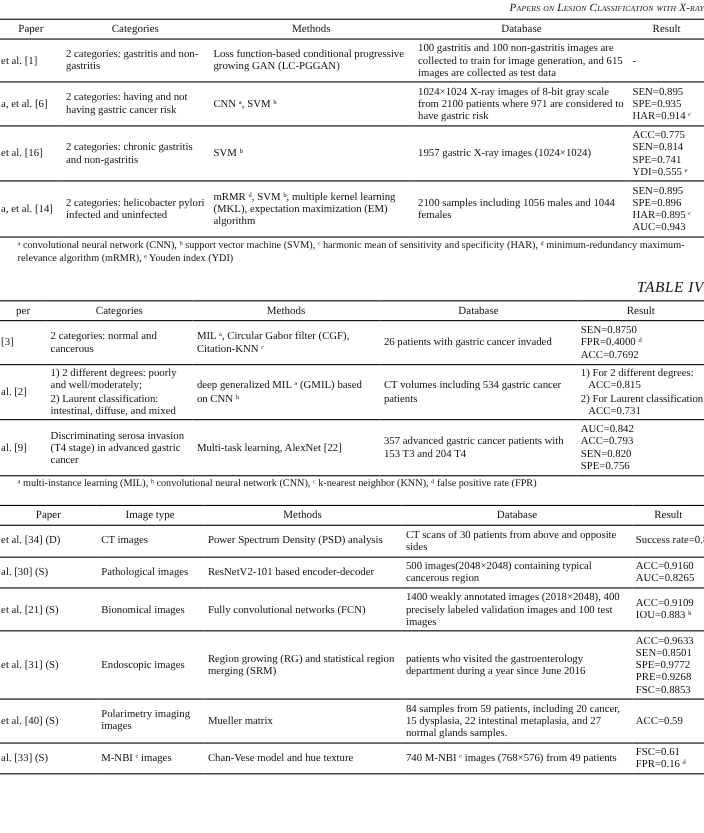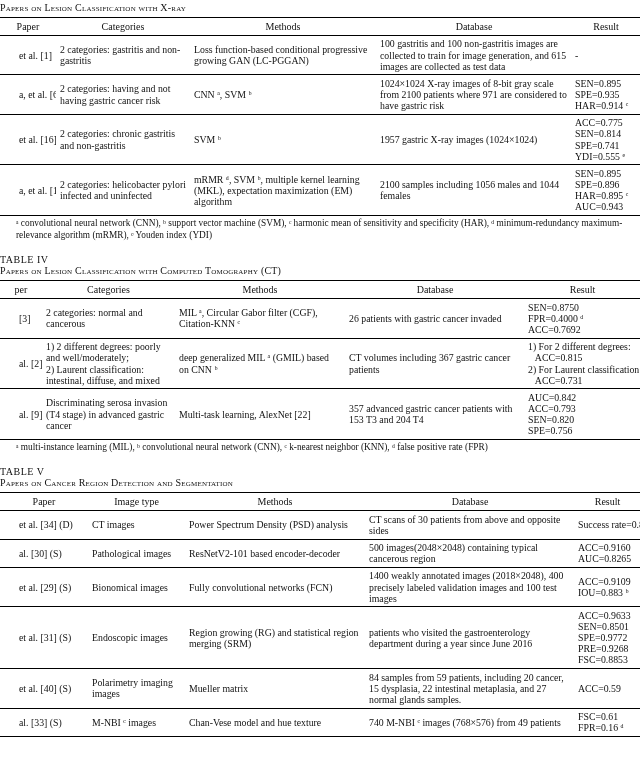--- a/index.html
+++ b/index.html
@@ -5,41 +5,41 @@
   html, body { margin: 0; padding: 0; }
   body {
     width: 640px; height: 757px; overflow: hidden;
     background: #ffffff; color: #111;
     font-family: "Liberation Serif", "DejaVu Serif", serif;
   }
   .page { padding-top: 2px; }
   .table-block { margin-top: 0; }
   .table-block + .table-block { margin-top: 12px; }
 
-  .caption { text-align: left; line-height: 1.15; }
-  .caption .label { font-size: 10px; letter-spacing: 0.5px; }
+  .caption { text-align: right; line-height: 1.15; font-style: italic; }
+  .caption .label { font-size: 14px; letter-spacing: 0.5px; }
   .caption .title { font-size: 10px; font-variant: small-caps; letter-spacing: 0.2px; }
 
   table {
     width: 100%; border-collapse: collapse; table-layout: fixed;
     margin-top: 3px;
     border-top: 1.4px solid #000; border-bottom: 1.4px solid #000;
     font-size: 9.8px; line-height: 1.14;
   }
   thead th {
     font-weight: 400; font-size: 10px; text-align: center;
     padding: 3px 2px; border-bottom: 0.9px solid #000;
   }
   tbody td {
     padding: 2.5px 4px; vertical-align: middle;
     border-bottom: 0.9px solid #000;
     white-space: pre-wrap; word-wrap: break-word;
   }
   tbody tr:last-child td { border-bottom: none; }
-  td.paper  { white-space: pre; overflow: hidden; padding-left: 19px; padding-right: 2px; margin-left: 43px; }
+  td.paper  { white-space: pre; overflow: hidden; padding-left: 1px; padding-right: 2px; margin-left: 43px; }
   td.result { white-space: pre; overflow: hidden; padding-left: 3px; padding-right: 0; }
 
   
   .t0 col:nth-child(1){width:56px}  .t0 col:nth-child(2){width:134px} .t0 col:nth-child(3){width:186px} .t0 col:nth-child(4){width:196px} .t0 col:nth-child(5){width:68px}
   .t1 col:nth-child(1){width:42px}  .t1 col:nth-child(2){width:133px} .t1 col:nth-child(3){width:170px} .t1 col:nth-child(4){width:180px} .t1 col:nth-child(5){width:115px}
   .t2 col:nth-child(1){width:88px}  .t2 col:nth-child(2){width:97px}  .t2 col:nth-child(3){width:180px} .t2 col:nth-child(4){width:210px} .t2 col:nth-child(5){width:65px}
 
   .footnotes { font-size: 9.3px; line-height: 1.28; margin-top: 2px; padding-left: 16px; }
 </style>
 </head>
@@ -106,21 +106,20 @@
 AUC=0.943</td>
         </tr>
       </tbody>
     </table>
     <div class="footnotes">ᵃ convolutional neural network (CNN), ᵇ support vector machine (SVM), ᶜ harmonic mean of sensitivity and specificity (HAR), ᵈ minimum-redundancy maximum-relevance algorithm (mRMR), ᵉ Youden index (YDI)</div>
   </section>
 
   <section class="table-block">
     <div class="caption">
       <div class="label">TABLE IV</div>
-      <div class="title">Papers on Lesion Classification with Computed Tomography (CT)</div>
     </div>
     <table class="t1">
       <colgroup>
           <col>
           <col>
           <col>
           <col>
           <col>
         </colgroup>
       <thead>
@@ -140,21 +139,21 @@
           <td>26 patients with gastric cancer invaded</td>
           <td class="result">SEN=0.8750
 FPR=0.4000 ᵈ
 ACC=0.7692</td>
         </tr>
         <tr>
           <td class="paper">al. [2]</td>
           <td>1) 2 different degrees: poorly and well/moderately;
 2) Laurent classification: intestinal, diffuse, and mixed</td>
           <td>deep generalized MIL ᵃ (GMIL) based on CNN ᵇ</td>
-          <td>CT volumes including 367 gastric cancer patients</td>
+          <td>CT volumes including 534 gastric cancer patients</td>
           <td class="result">1) For 2 different degrees:
    ACC=0.815
 2) For Laurent classification:
    ACC=0.731</td>
         </tr>
         <tr>
           <td class="paper">al. [9]</td>
           <td>Discriminating serosa invasion (T4 stage) in advanced gastric cancer</td>
           <td>Multi-task learning, AlexNet [22]</td>
           <td>357 advanced gastric cancer patients with 153 T3 and 204 T4</td>
@@ -162,24 +161,20 @@
 ACC=0.793
 SEN=0.820
 SPE=0.756</td>
         </tr>
       </tbody>
     </table>
     <div class="footnotes">ᵃ multi-instance learning (MIL), ᵇ convolutional neural network (CNN), ᶜ k-nearest neighbor (KNN), ᵈ false positive rate (FPR)</div>
   </section>
 
   <section class="table-block">
-    <div class="caption">
-      <div class="label">TABLE V</div>
-      <div class="title">Papers on Cancer Region Detection and Segmentation</div>
-    </div>
     <table class="t2">
       <colgroup>
           <col>
           <col>
           <col>
           <col>
           <col>
         </colgroup>
       <thead>
         <tr>
@@ -200,21 +195,21 @@
         </tr>
         <tr>
           <td class="paper">al. [30] (S)</td>
           <td>Pathological images</td>
           <td>ResNetV2-101 based encoder-decoder</td>
           <td>500 images(2048×2048) containing typical cancerous region</td>
           <td class="result">ACC=0.9160
 AUC=0.8265</td>
         </tr>
         <tr>
-          <td class="paper">et al. [29] (S)</td>
+          <td class="paper">et al. [21] (S)</td>
           <td>Bionomical images</td>
           <td>Fully convolutional networks (FCN)</td>
           <td>1400 weakly annotated images (2018×2048), 400 precisely labeled validation images and 100 test images</td>
           <td class="result">ACC=0.9109
 IOU=0.883 ᵇ</td>
         </tr>
         <tr>
           <td class="paper">et al. [31] (S)</td>
           <td>Endoscopic images</td>
           <td>Region growing (RG) and statistical region merging (SRM)</td>

